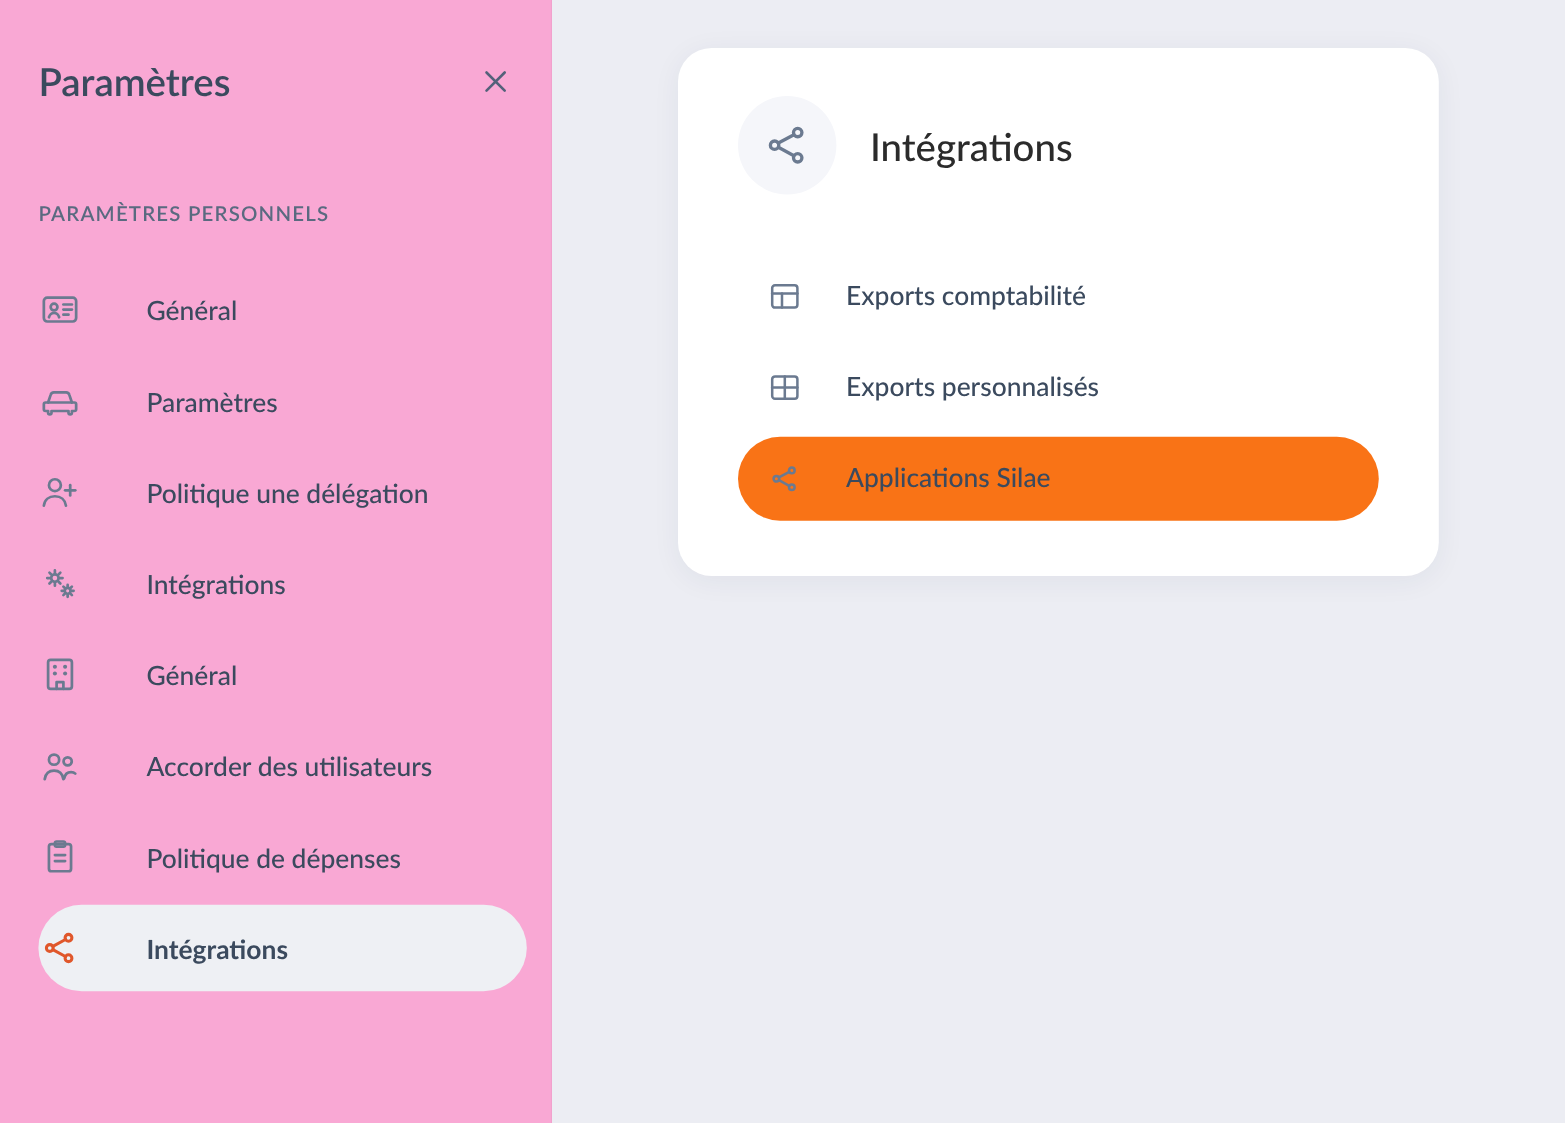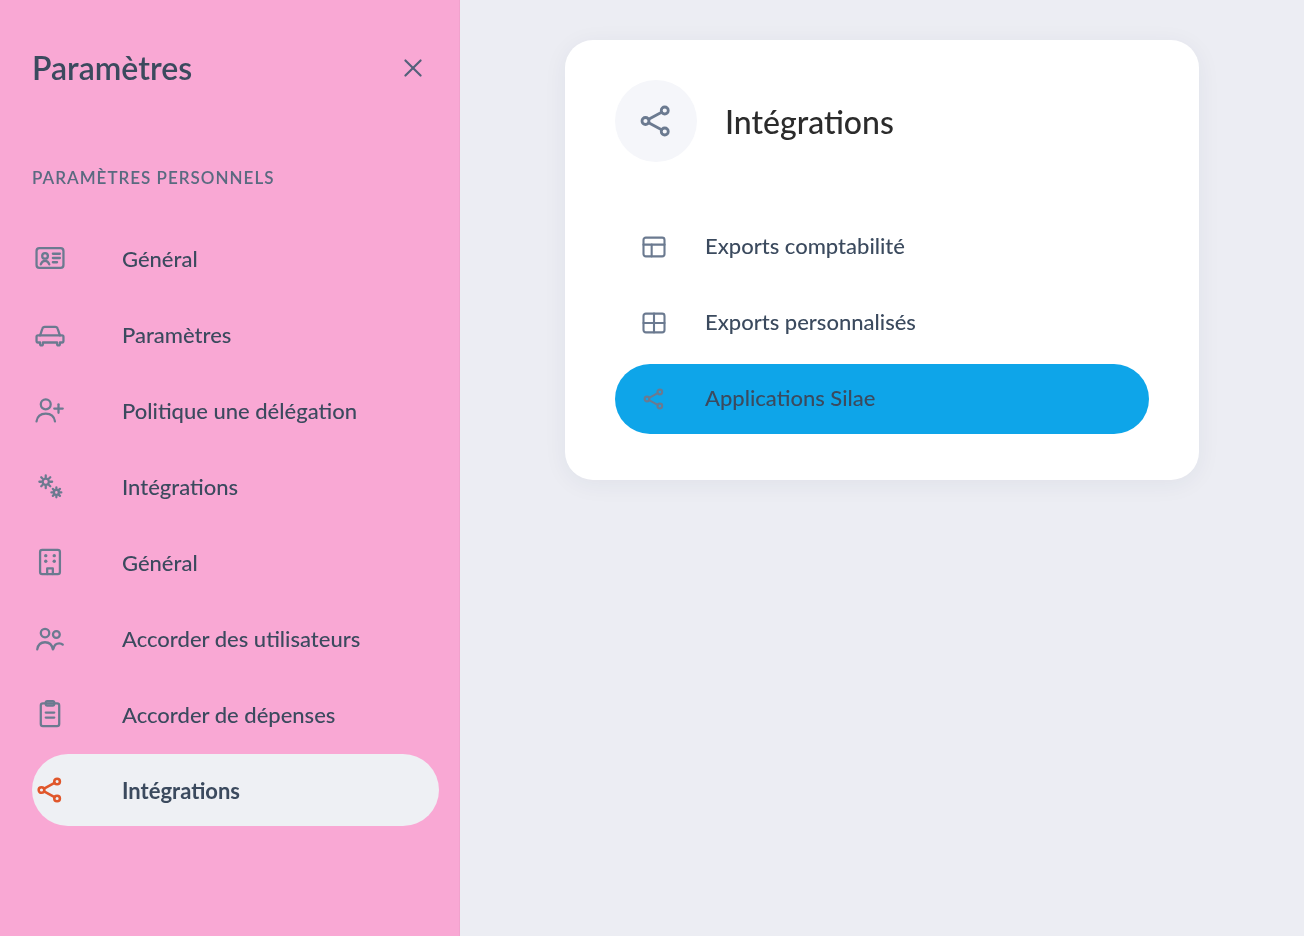--- a/index.html
+++ b/index.html
@@ -133,21 +133,21 @@
     .card-item {
       display: flex;
       gap: 36px;
       padding: 20px 24px;
       border-radius: 999px;
       cursor: pointer;
       margin-bottom: 6px;
       margin-left: 0;
     }
     .card-item.active {
-      background: #0ea5e9;
+      background: #f97316;
     }
     .card-item .icon-wrap {
       width: 30px;
       height: 30px;
       display: flex;
       align-items: center;
       justify-content: center;
       color: #6b7a90;
       flex-shrink: 0;
     }
@@ -253,21 +253,21 @@
 
   <div class="nav-item">
     <span class="icon-wrap">
       <svg width="34" height="34" viewBox="0 0 24 24" fill="none" stroke="currentColor" stroke-width="1.6" stroke-linecap="round" stroke-linejoin="round">
           <rect x="5.5" y="4.5" width="13" height="16" rx="1.5"></rect>
           <rect x="9" y="3" width="6" height="3" rx="1"></rect>
           <line x1="9" y1="11" x2="15" y2="11"></line>
           <line x1="9" y1="14.5" x2="15" y2="14.5"></line>
         </svg>
     </span>
-    <span class="label">Accorder de dépenses</span>
+    <span class="label">Politique de dépenses</span>
   </div>
 
   <div class="nav-item active">
     <span class="icon-wrap">
       <svg width="34" height="34" viewBox="0 0 24 24" fill="none" stroke="currentColor" stroke-width="1.8" stroke-linecap="round" stroke-linejoin="round">
           <circle cx="6" cy="12" r="2"></circle>
           <circle cx="17" cy="6" r="2"></circle>
           <circle cx="17" cy="18" r="2"></circle>
           <line x1="7.8" y1="11" x2="15.2" y2="7"></line>
           <line x1="7.8" y1="13" x2="15.2" y2="17"></line>

